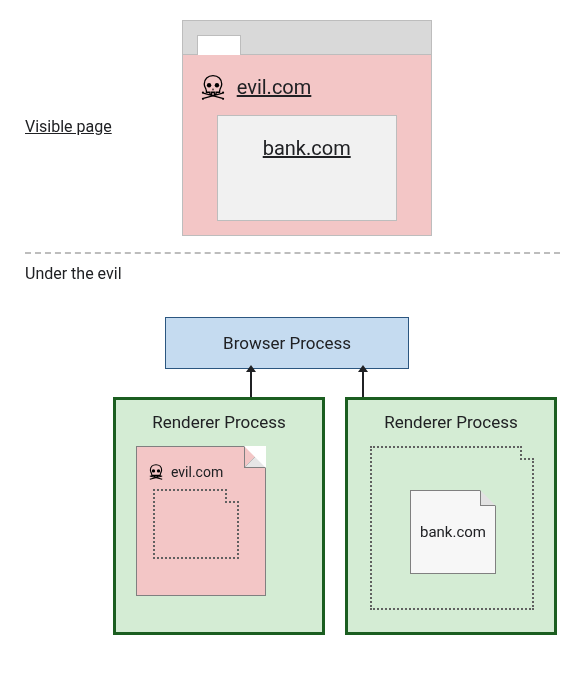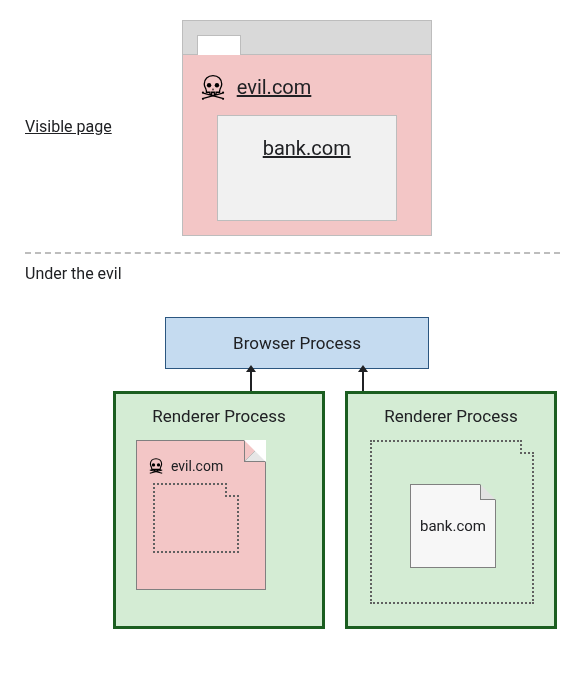--- a/index.html
+++ b/index.html
@@ -74,21 +74,21 @@
   }
 
   .bottom {
     position: relative;
     height: 360px;
   }
   .browser-process {
     position: absolute;
     top: 30px;
     left: 140px;
-    width: 264px;
+    width: 244px;
     height: 52px;
     background: #c5dbf0;
     border: 1px solid #2b5680;
     display: flex;
     align-items: center;
     justify-content: center;
     font-size: 17px;
   }
   .arrow {
     position: absolute;
@@ -104,21 +104,21 @@
     border-left: 5px solid transparent;
     border-right: 5px solid transparent;
   }
   .arrow::before { top: -6px; border-bottom: 7px solid #202124; }
   .arrow::after  { bottom: -6px; border-top: 7px solid #202124; }
   .arr1 { top: 84px; left: 225px; }
   .arr2 { top: 84px; left: 337px; }
 
   .renderer {
     position: absolute;
-    top: 104px;
+    top: 110px;
     width: 212px;
     height: 238px;
     background: #d4ecd4;
     border: 3px solid #1b5e20;
     padding: 12px 10px;
   }
   .r1 { left: 88px; }
   .r2 { left: 320px; }
   .renderer-title {
     font-size: 17px;

